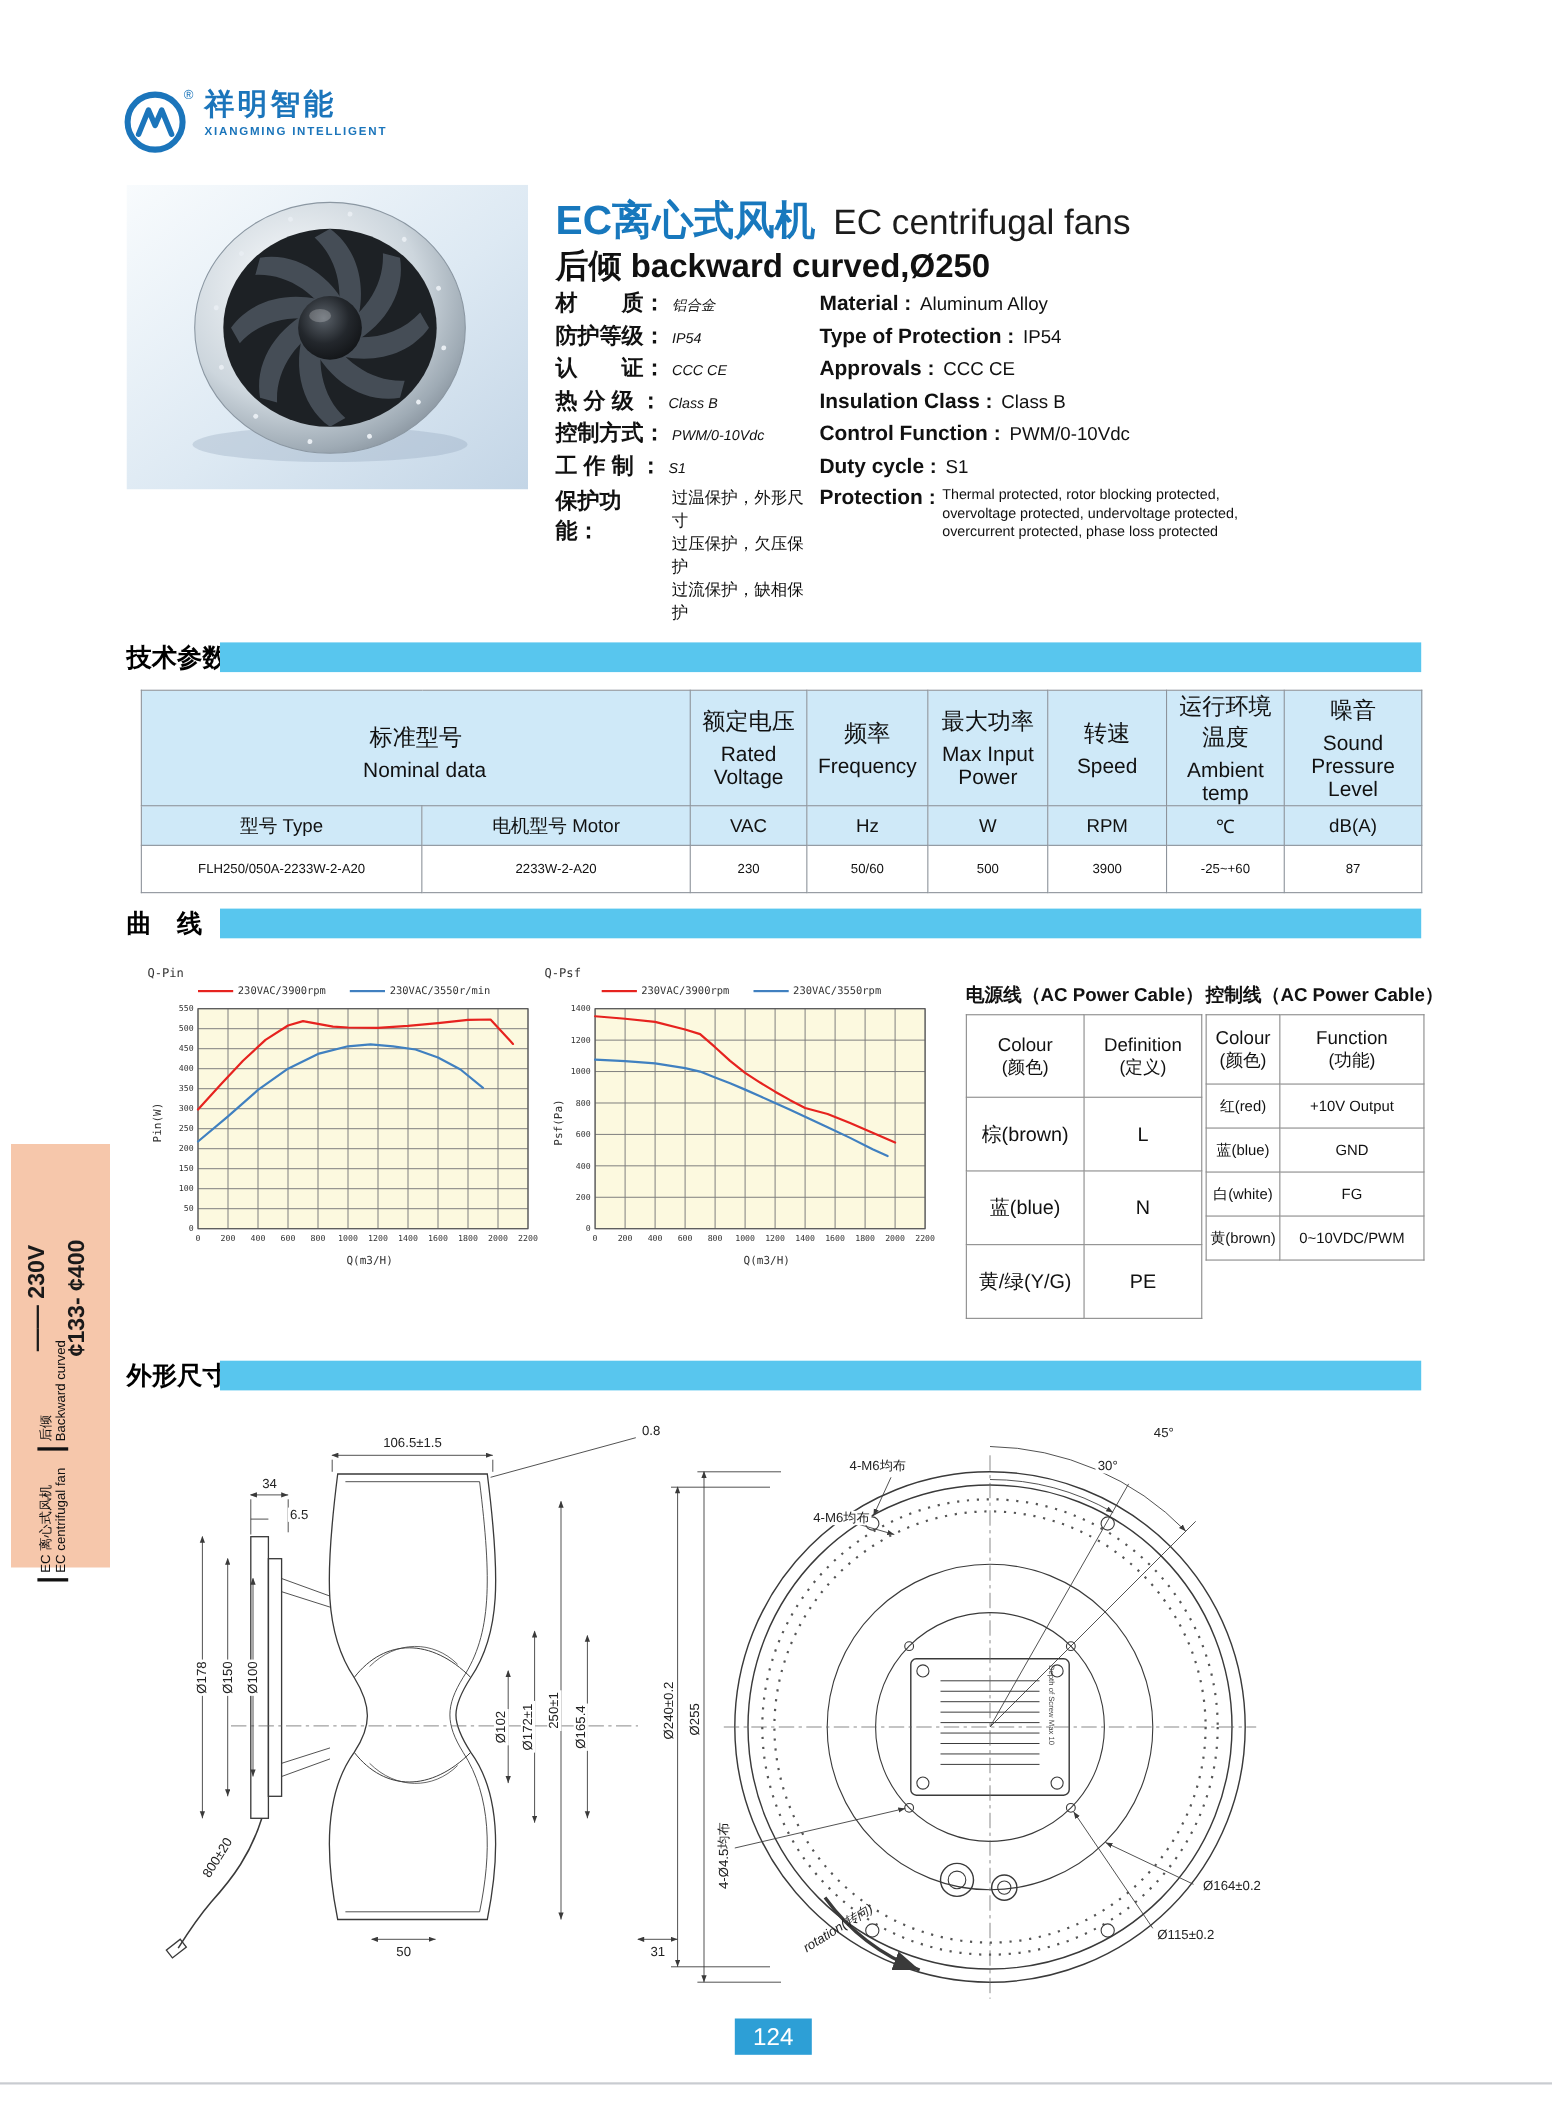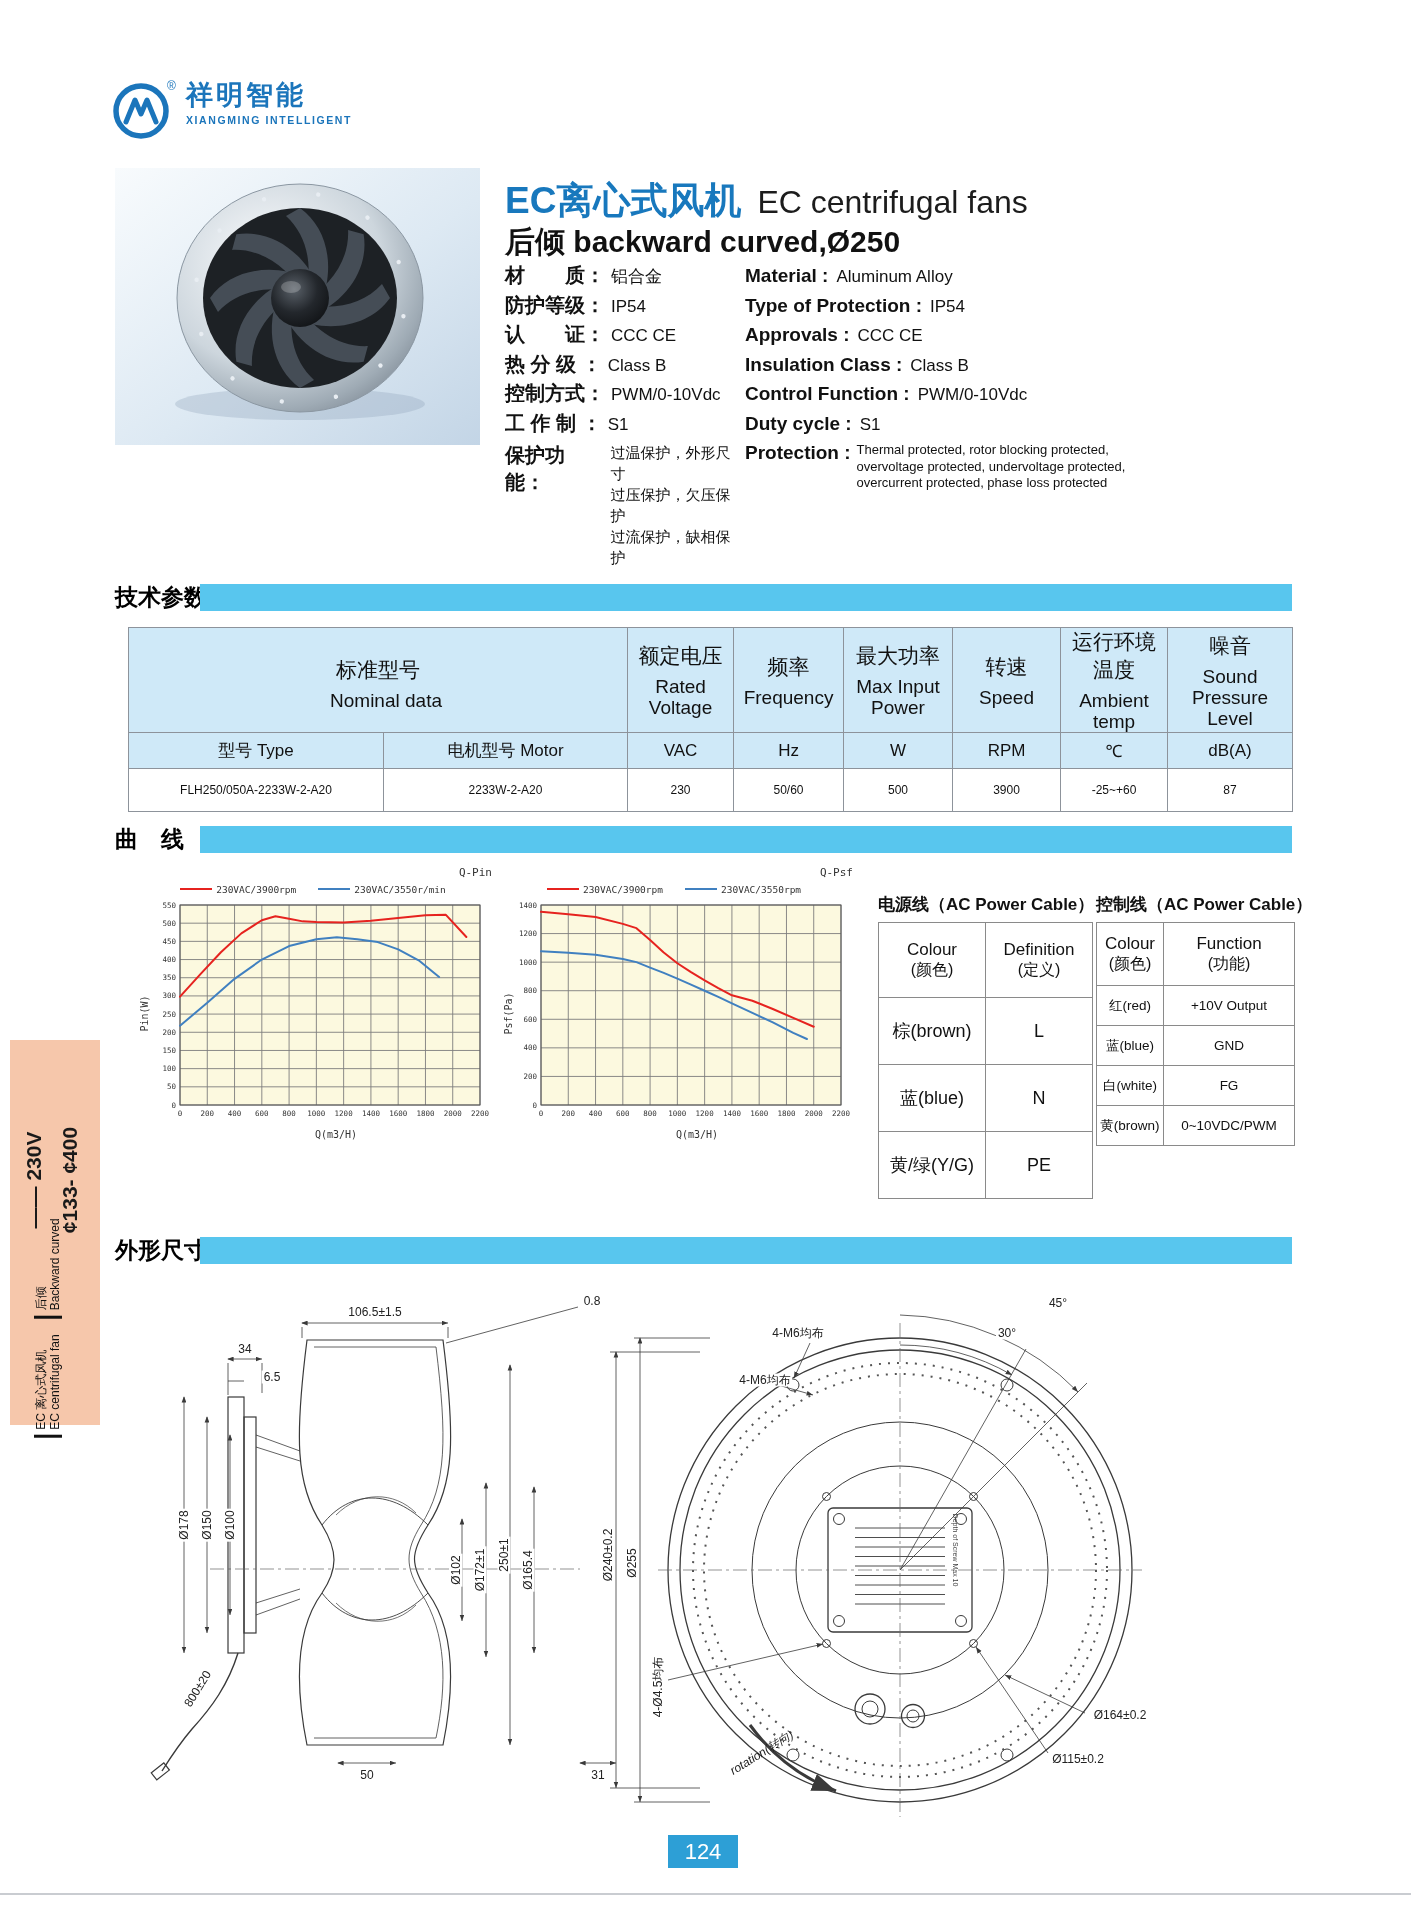--- a/index.html
+++ b/index.html
@@ -19,21 +19,21 @@
   .title-row{position:absolute;left:505px;top:176px;white-space:nowrap;}
   .title-cn{font-size:37px;font-weight:bold;color:#1878bd;}
   .title-en{font-size:32px;color:#1c1c1c;margin-left:16px;}
   .subtitle{position:absolute;left:505px;top:222px;font-size:30px;font-weight:bold;color:#111;}
 
   
   .specs{position:absolute;left:505px;top:262px;width:790px;}
   .spec-row{display:flex;height:29.5px;align-items:baseline;}
   .spec-cn{width:240px;flex:none;}
   .cn-label{display:inline-block;font-weight:bold;font-size:20px;}
-  .cn-value{font-size:17px;margin-left:6px;}
+  .cn-value{font-size:13px;margin-left:6px;font-style:italic;}
   .spec-en{margin-left:0px;}
   .en-label{font-weight:bold;font-size:19px;}
   .en-value{font-size:17px;margin-left:8px;}
   .prot-row{display:flex;margin-top:3px;}
   .prot-cn-lines{font-size:15px;line-height:21px;margin-left:6px;}
   .prot-en{display:flex;margin-left:0;}
   .prot-en-value{font-size:13px;line-height:16.5px;width:300px;margin-left:6px;}
 
   
   .section-label{position:absolute;left:115px;font-size:23px;font-weight:bold;color:#000;}
@@ -46,21 +46,21 @@
   .tech-table .hdr{background:#cfe9f8;}
   .th-cn{font-size:21px;}
   .th-en{font-size:19px;line-height:21px;margin-top:6px;}
   .group-cell .th-cn{margin-top:6px;}
   .group-cell .th-en{padding-left:16px;}
   .unit-row th{background:#cfe9f8;font-size:17px;height:35px;}
   .data-row td{height:42px;font-size:12px;background:#fff;}
 
   
   .chart{position:absolute;}
-  .c-title{text-align:right;font:11px "DejaVu Sans Mono",monospace;color:#333;height:15px;}
+  .c-title{text-align:left;font:11px "DejaVu Sans Mono",monospace;color:#333;height:15px;margin-top:12px;}
   .legend{display:flex;justify-content:center;gap:22px;font:9.5px "DejaVu Sans Mono",monospace;color:#333;height:16px;align-items:center;}
   .lg-item{display:flex;align-items:center;white-space:nowrap;}
   .lg-line{display:inline-block;width:32px;height:2.5px;margin-right:4px;}
   .xlabel{text-align:center;font:10px "DejaVu Sans Mono",monospace;color:#333;padding-left:46px;}
   .ylabel{position:absolute;left:-8px;top:52%;transform:rotate(-90deg);font:10px "DejaVu Sans Mono",monospace;color:#333;}
   .chart svg text{font-family:"DejaVu Sans Mono",monospace;}
 
   
   .cable{position:absolute;}
   .cable-title{font-size:17px;font-weight:bold;margin-bottom:6px;white-space:nowrap;}

